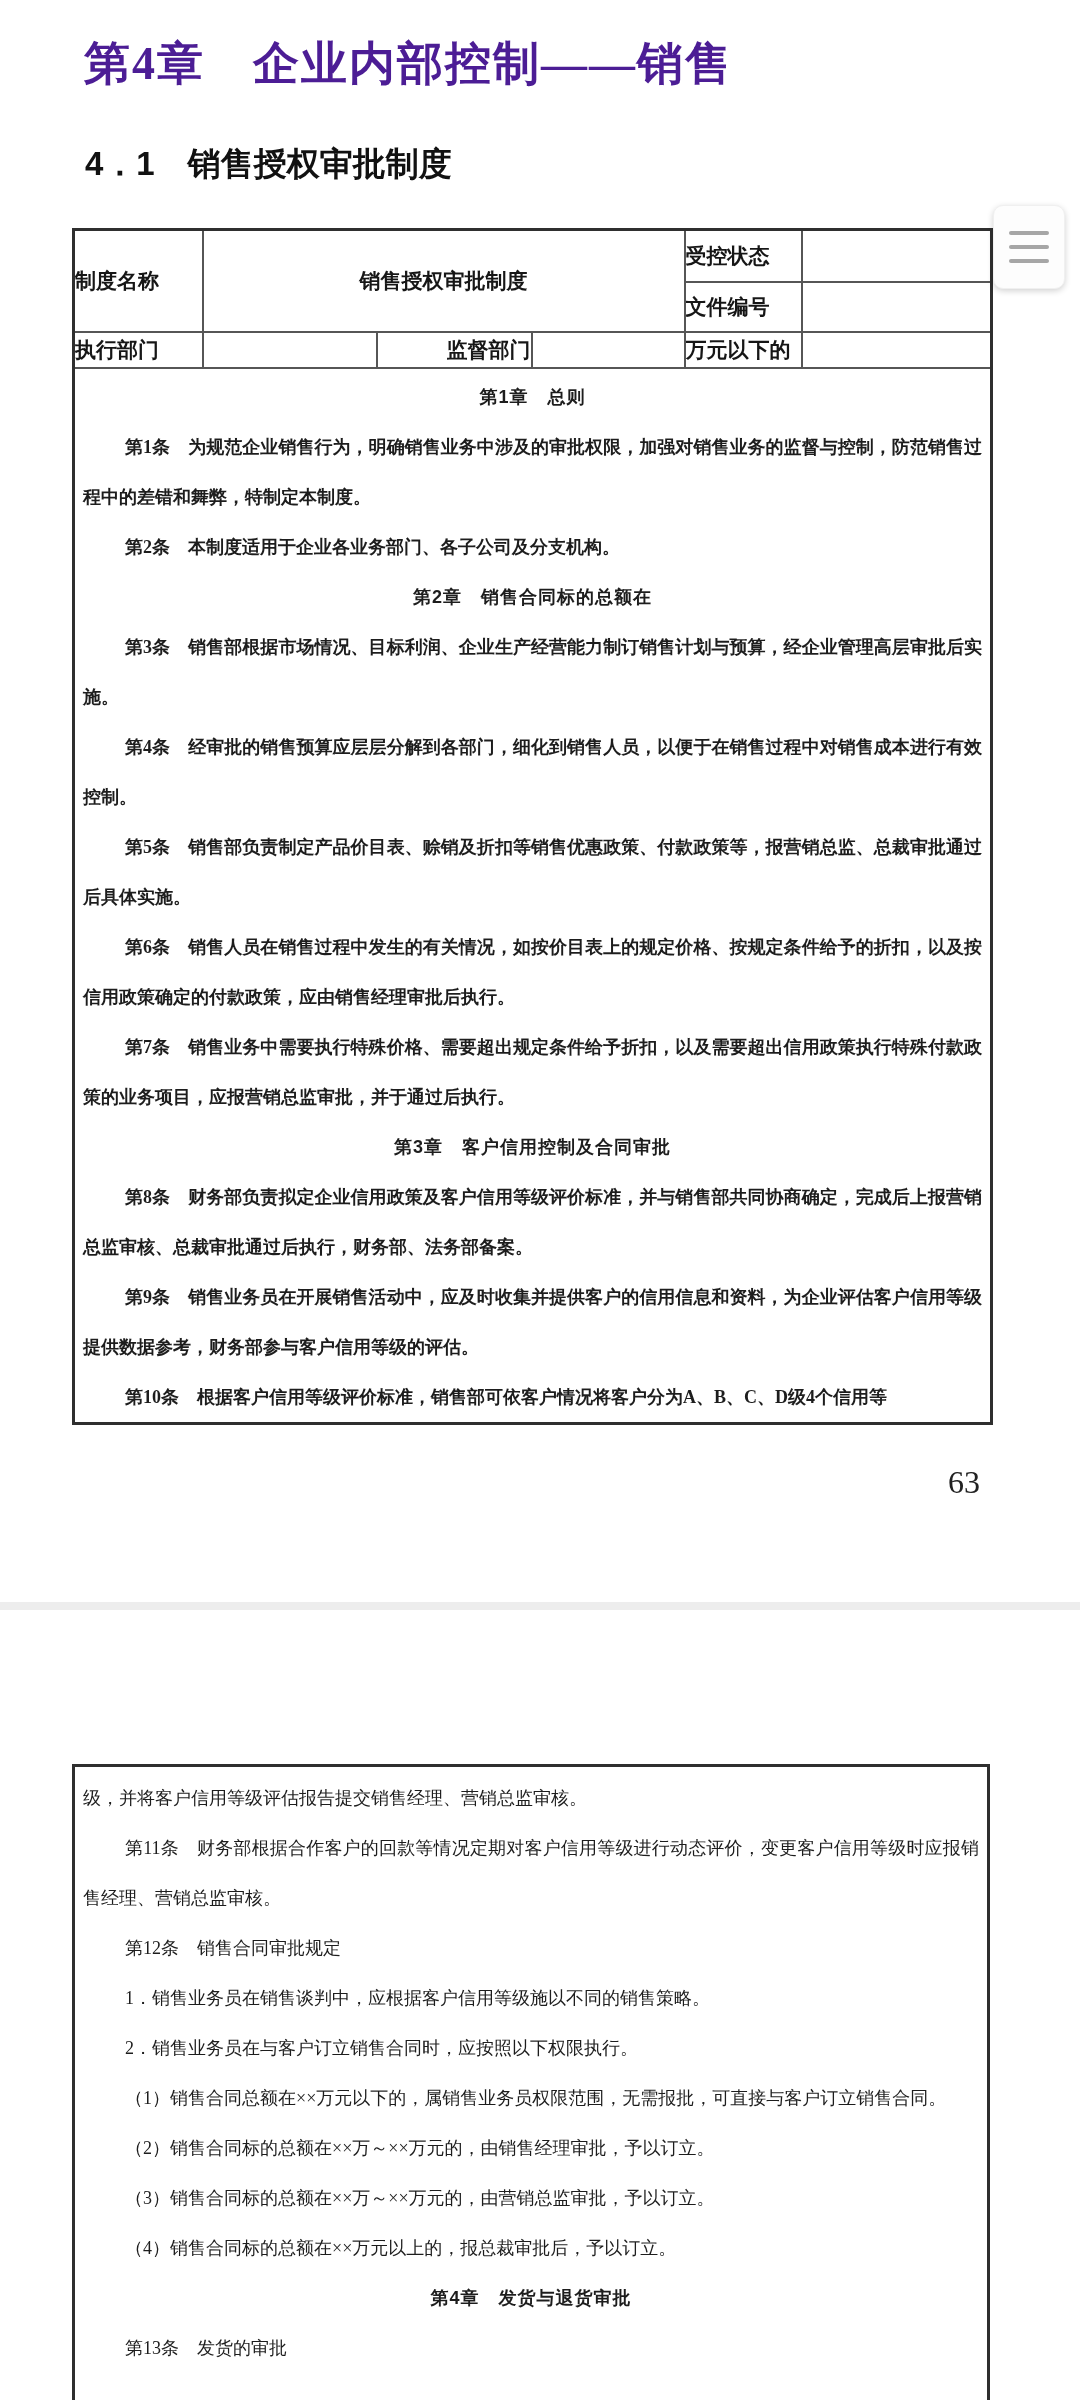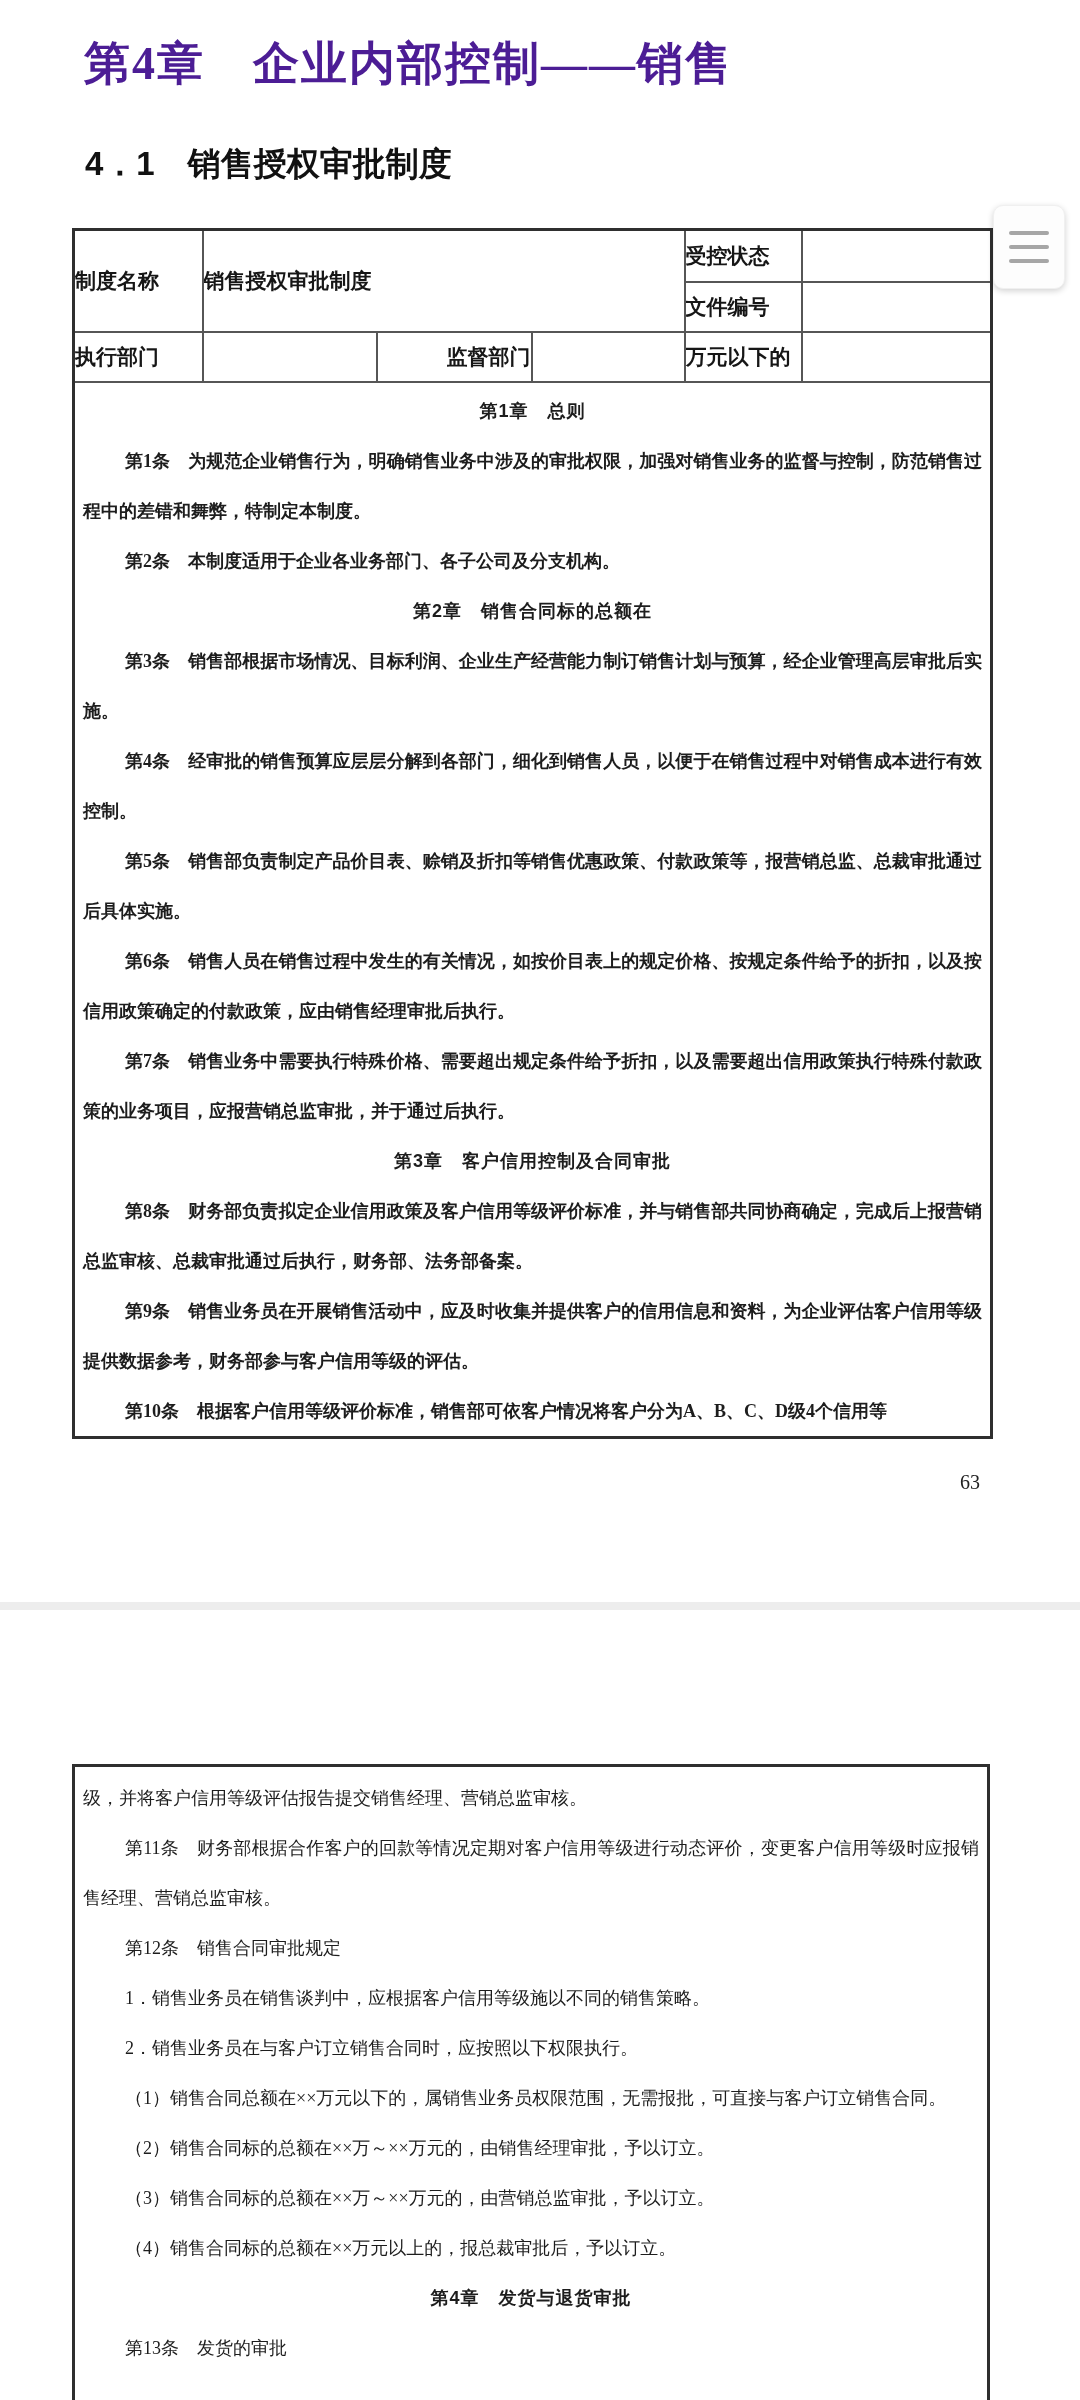--- a/index.html
+++ b/index.html
@@ -32,24 +32,24 @@
   table.hdr-table{
     position:absolute;left:72px;top:228px;width:918px;
     border-collapse:collapse;table-layout:fixed;
     border:3px solid var(--outer-border);
   }
   table.hdr-table td{
     border:2px solid var(--inner-border);
     font-family:var(--sans);font-size:21px;font-weight:700;color:#161616;
     padding:0;vertical-align:middle;overflow:hidden;
   }
-  tr.r1{height:52px;} tr.r2{height:50px;} tr.r3{height:50px;}
+  tr.r1{height:52px;} tr.r2{height:50px;} tr.r3{height:36px;}
   td.pad13{padding-left:13px;}
   td.pad8{padding-left:10px;}
-  td.center{text-align:left;}
+  td.center{text-align:center;}
   td.rightal{text-align:right;padding-right:13px;border-radius:12px;}
   td.light-bottom{border-bottom-color:#9b9b9b;}
   td.body-cell{vertical-align:top;font-weight:400;}
   .body-clip{
     height:1050px;overflow:hidden;padding:3px 8px 0 8px;
   }
 
   
   .line{
     margin:0;font-family:var(--serif);font-size:18px;line-height:50px;
@@ -58,21 +58,21 @@
   .t-article{text-indent:42px;}
   .t-fragment{text-indent:0;}
   .t-chapter{
     text-align:center;text-indent:0;font-weight:700;
     font-family:var(--sans);letter-spacing:1px;
   }
 
   
   .page-number{
     position:absolute;left:880px;top:1468px;width:100px;
-    font-family:var(--serif);font-size:20px;line-height:28px;
+    font-family:var(--serif);font-size:32px;line-height:28px;
     text-align:right;color:#222;
   }
   .page-separator{
     position:absolute;left:0;top:1602px;width:1080px;height:8px;
     background:#ededed;
   }
   .page2-box{
     position:absolute;left:72px;top:1764px;width:918px;height:700px;
     border:3px solid var(--outer-border);box-sizing:border-box;
     padding:6px 8px 0 8px;overflow:hidden;background:#fff;

